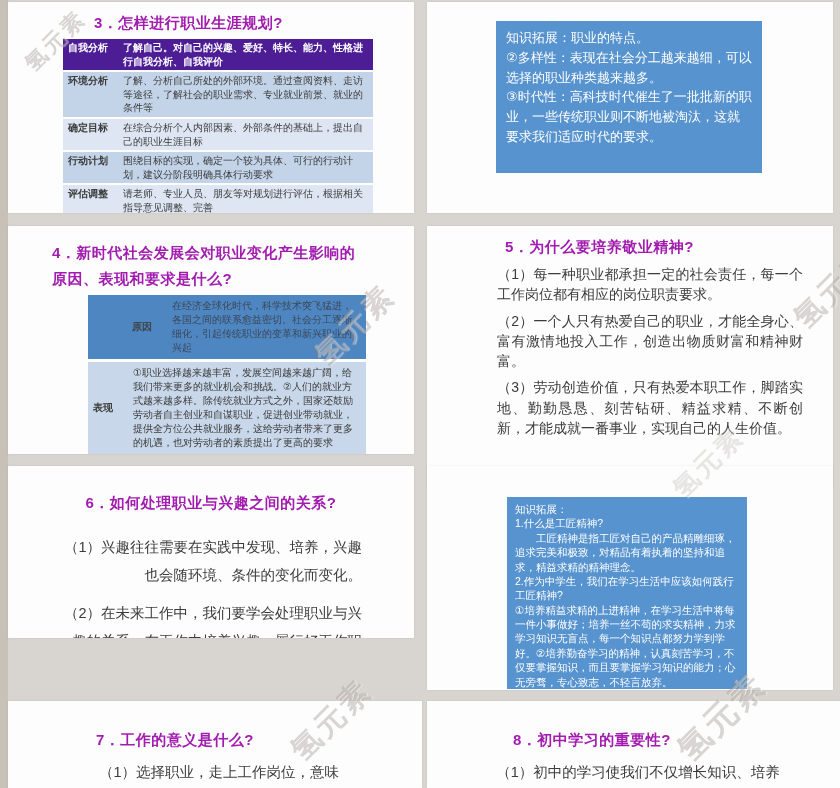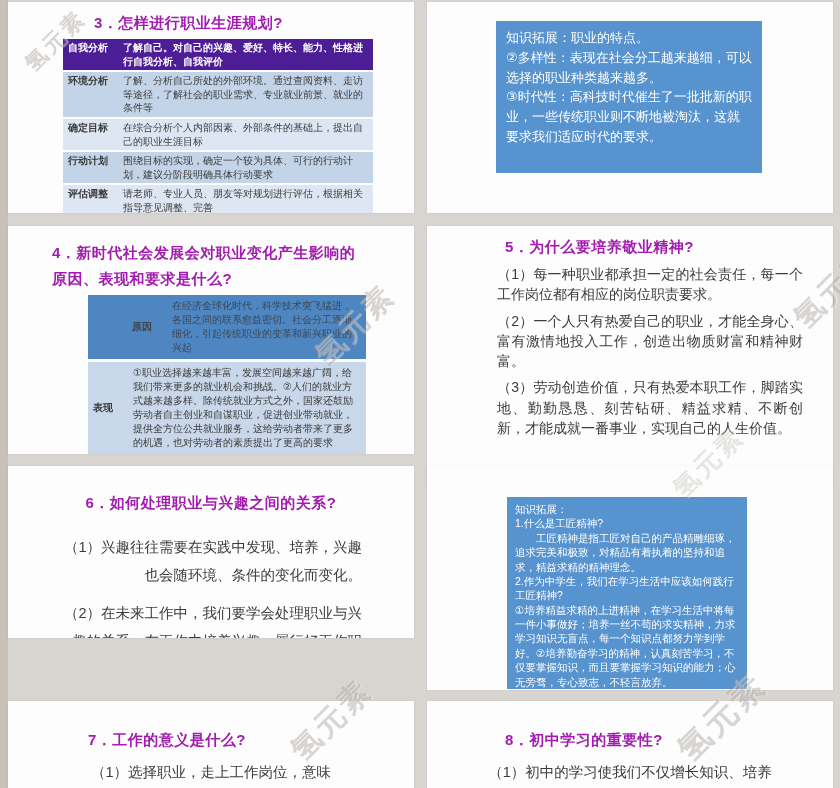--- a/index.html
+++ b/index.html
@@ -13,22 +13,22 @@
   .slide{
     position:absolute;width:406px;background:#fdfdfd;overflow:hidden;
     box-shadow:0 0 2px rgba(0,0,0,0.08);
   }
   .slide-1{left:8px;top:2px;height:211px;}
   .slide-2{left:427px;top:2px;height:211px;}
   .slide-3{left:8px;top:226px;height:228px;}
   .slide-4{left:427px;top:226px;height:261px;}
   .slide-5{left:8px;top:466px;height:172px;}
   .slide-6{left:427px;top:466px;height:224px;}
-  .slide-7{left:8px;top:701px;height:87px;}
-  .slide-8{left:427px;top:701px;height:87px;}
+  .slide-7{left:8px;top:701px;height:87px;padding-left:8px;}
+  .slide-8{left:427px;top:701px;height:87px;padding-left:8px;}
 
   .slide-title{font-size:15px;font-weight:600;color:#a21caf;letter-spacing:0.5px;}
   .s1-title{margin:12px 20px 6px 86px;}
   .s3-title{margin:14px 24px 4px 44px;line-height:1.7;}
   .s4-title{margin:12px 20px 7px 78px;}
   .s5-title{margin:28px 20px 0 20px;text-align:center;}
   .s7-title{margin:30px 0 0 80px;}
   .s8-title{margin:30px 0 0 78px;}
 
   

